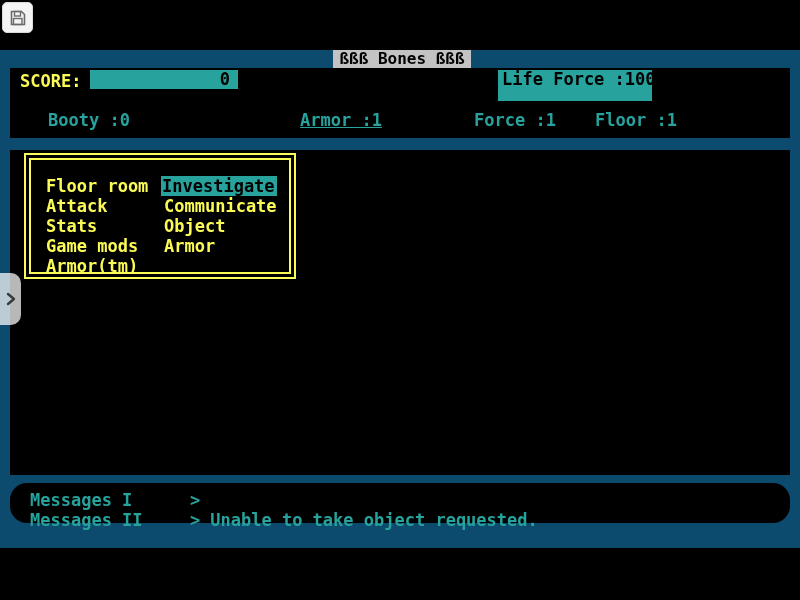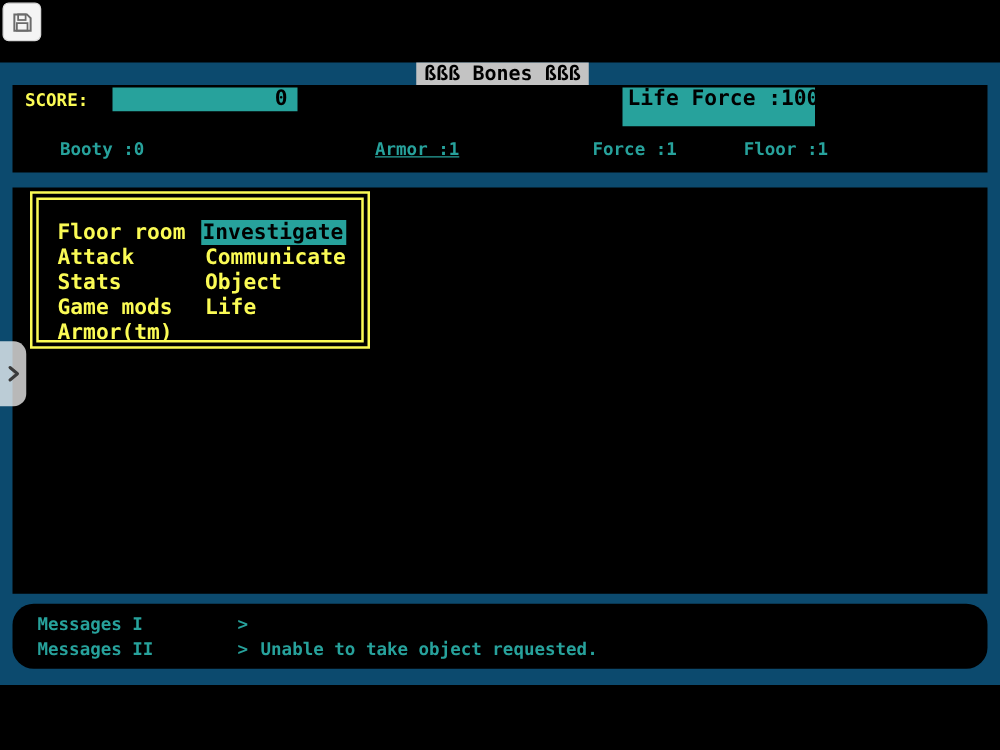--- a/index.html
+++ b/index.html
@@ -23,23 +23,23 @@
 
   .title-box {
     position: absolute; left: 333px; top: 0; width: 138px; height: 18px;
     background: #c3c3c3; color: #000; font-size: 16px; line-height: 18px;
     text-align: center; white-space: nowrap;
   }
 
   .panel { position: absolute; left: 10px; width: 780px; background: #000; }
   .stats-panel { top: 18px; height: 70px; }
   .main-panel  { top: 100px; height: 325px; }
-  .msg-panel   { top: 433px; height: 52px; border-radius: 17px; }
+  .msg-panel   { top: 433px; height: 40px; border-radius: 17px; }
 
-  .t { font-size: 14px; line-height: 20px; white-space: nowrap; }
+  .t { font-size: 17px; line-height: 20px; white-space: nowrap; }
   .yellow { color: #fbfb55; }
   .teal   { color: #27a29c; }
 
   .score-label { position: absolute; left: 10px; top: 3px; }
   .score-bar {
     position: absolute; left: 80px; top: 2px; width: 148px; height: 19px;
     background: #27a29c; color: #000; text-align: right; padding-right: 8px;
     font-size: 17px; line-height: 19px;
   }
   .life-force {
@@ -114,21 +114,21 @@
           <span class="menu-item">Floor room</span>
           <span class="menu-item">Attack</span>
           <span class="menu-item">Stats</span>
           <span class="menu-item">Game mods</span>
           <span class="menu-item">Armor(tm)</span>
         </div>
         <div class="menu-col right">
           <span class="menu-item selected">Investigate</span>
           <span class="menu-item">Communicate</span>
           <span class="menu-item">Object</span>
-          <span class="menu-item">Life</span>
+          <span class="menu-item">Armor</span>
         </div>
       </div>
     </div>
 
     <div class="panel msg-panel">
       <div class="msg-row r1 t teal">
         <span class="msg-label">Messages I</span>
         <span class="msg-body"><span>&gt;</span><span class="msg-text"></span></span>
       </div>
       <div class="msg-row r2 t teal">

